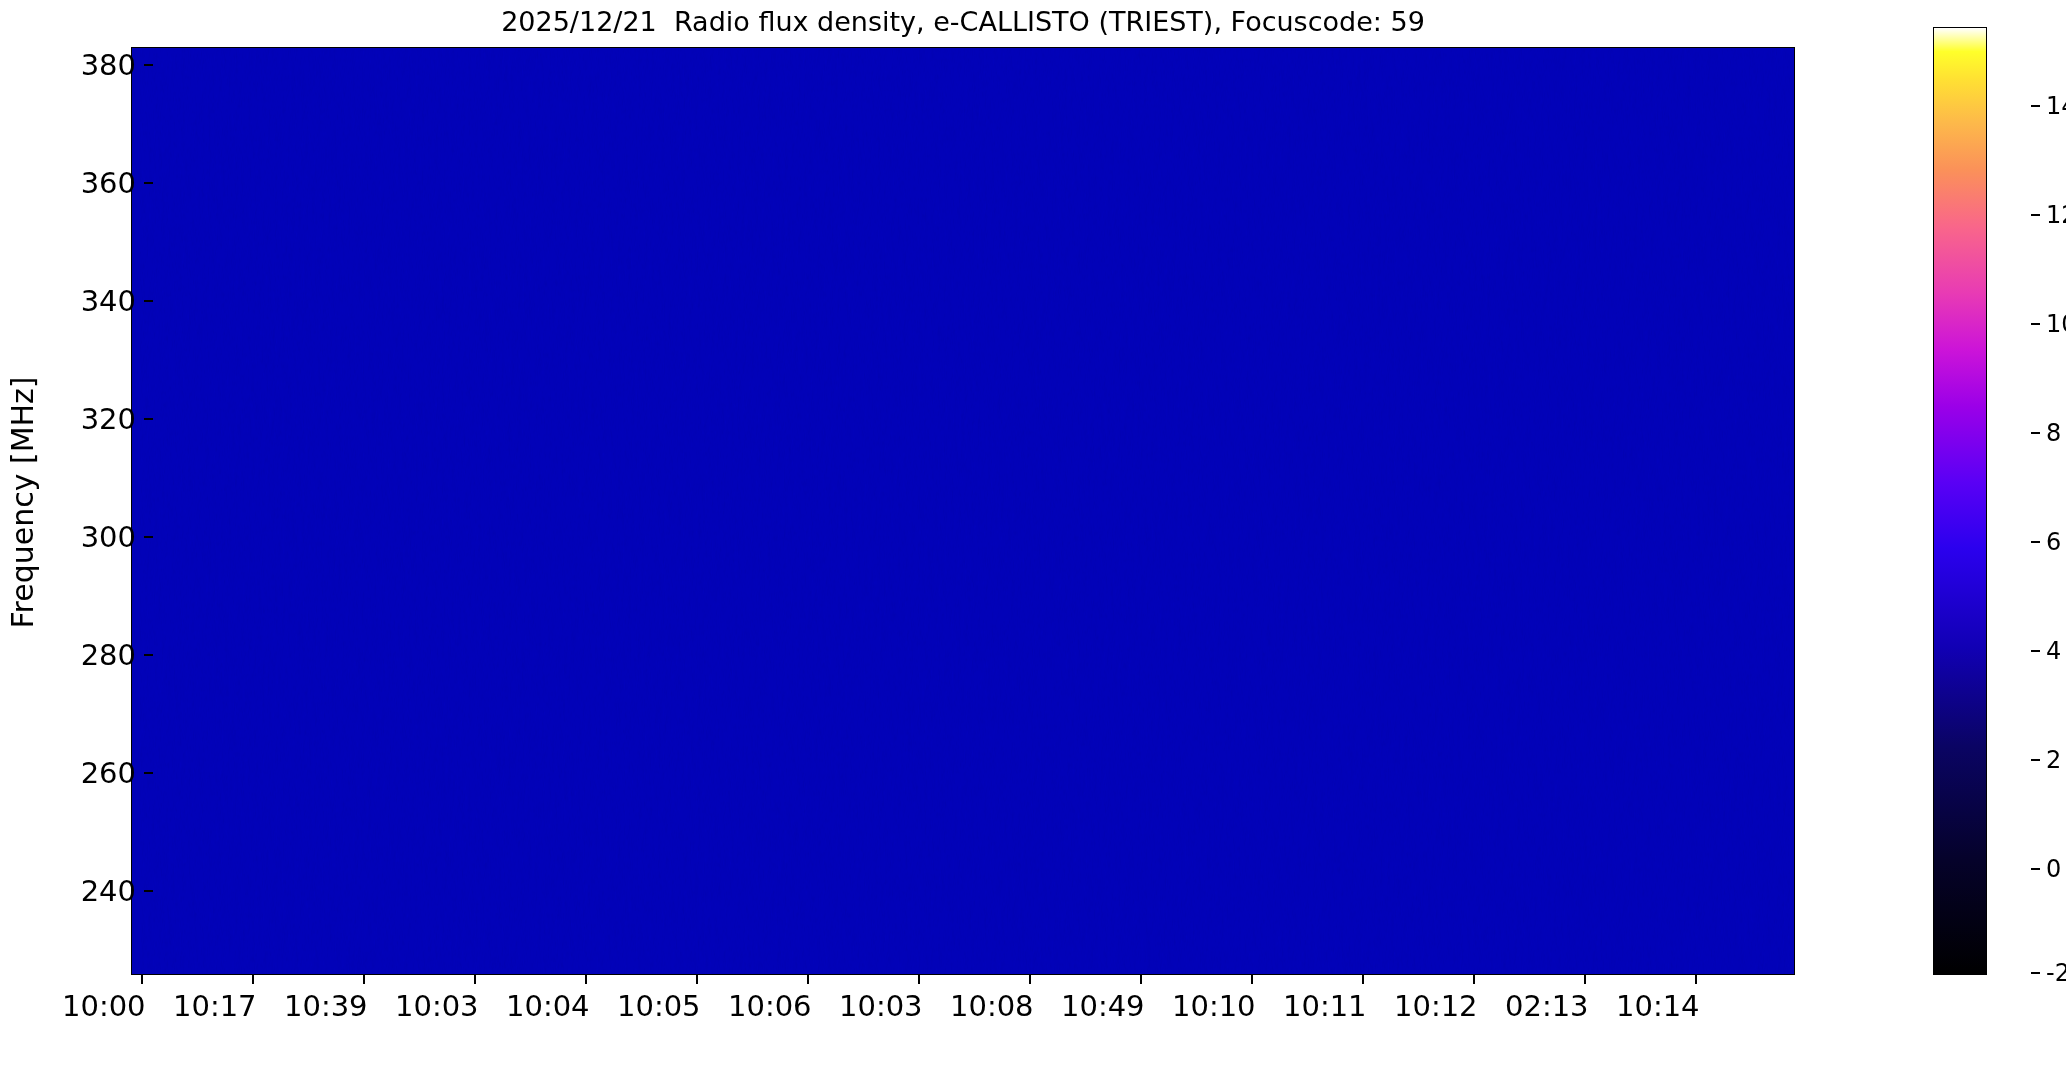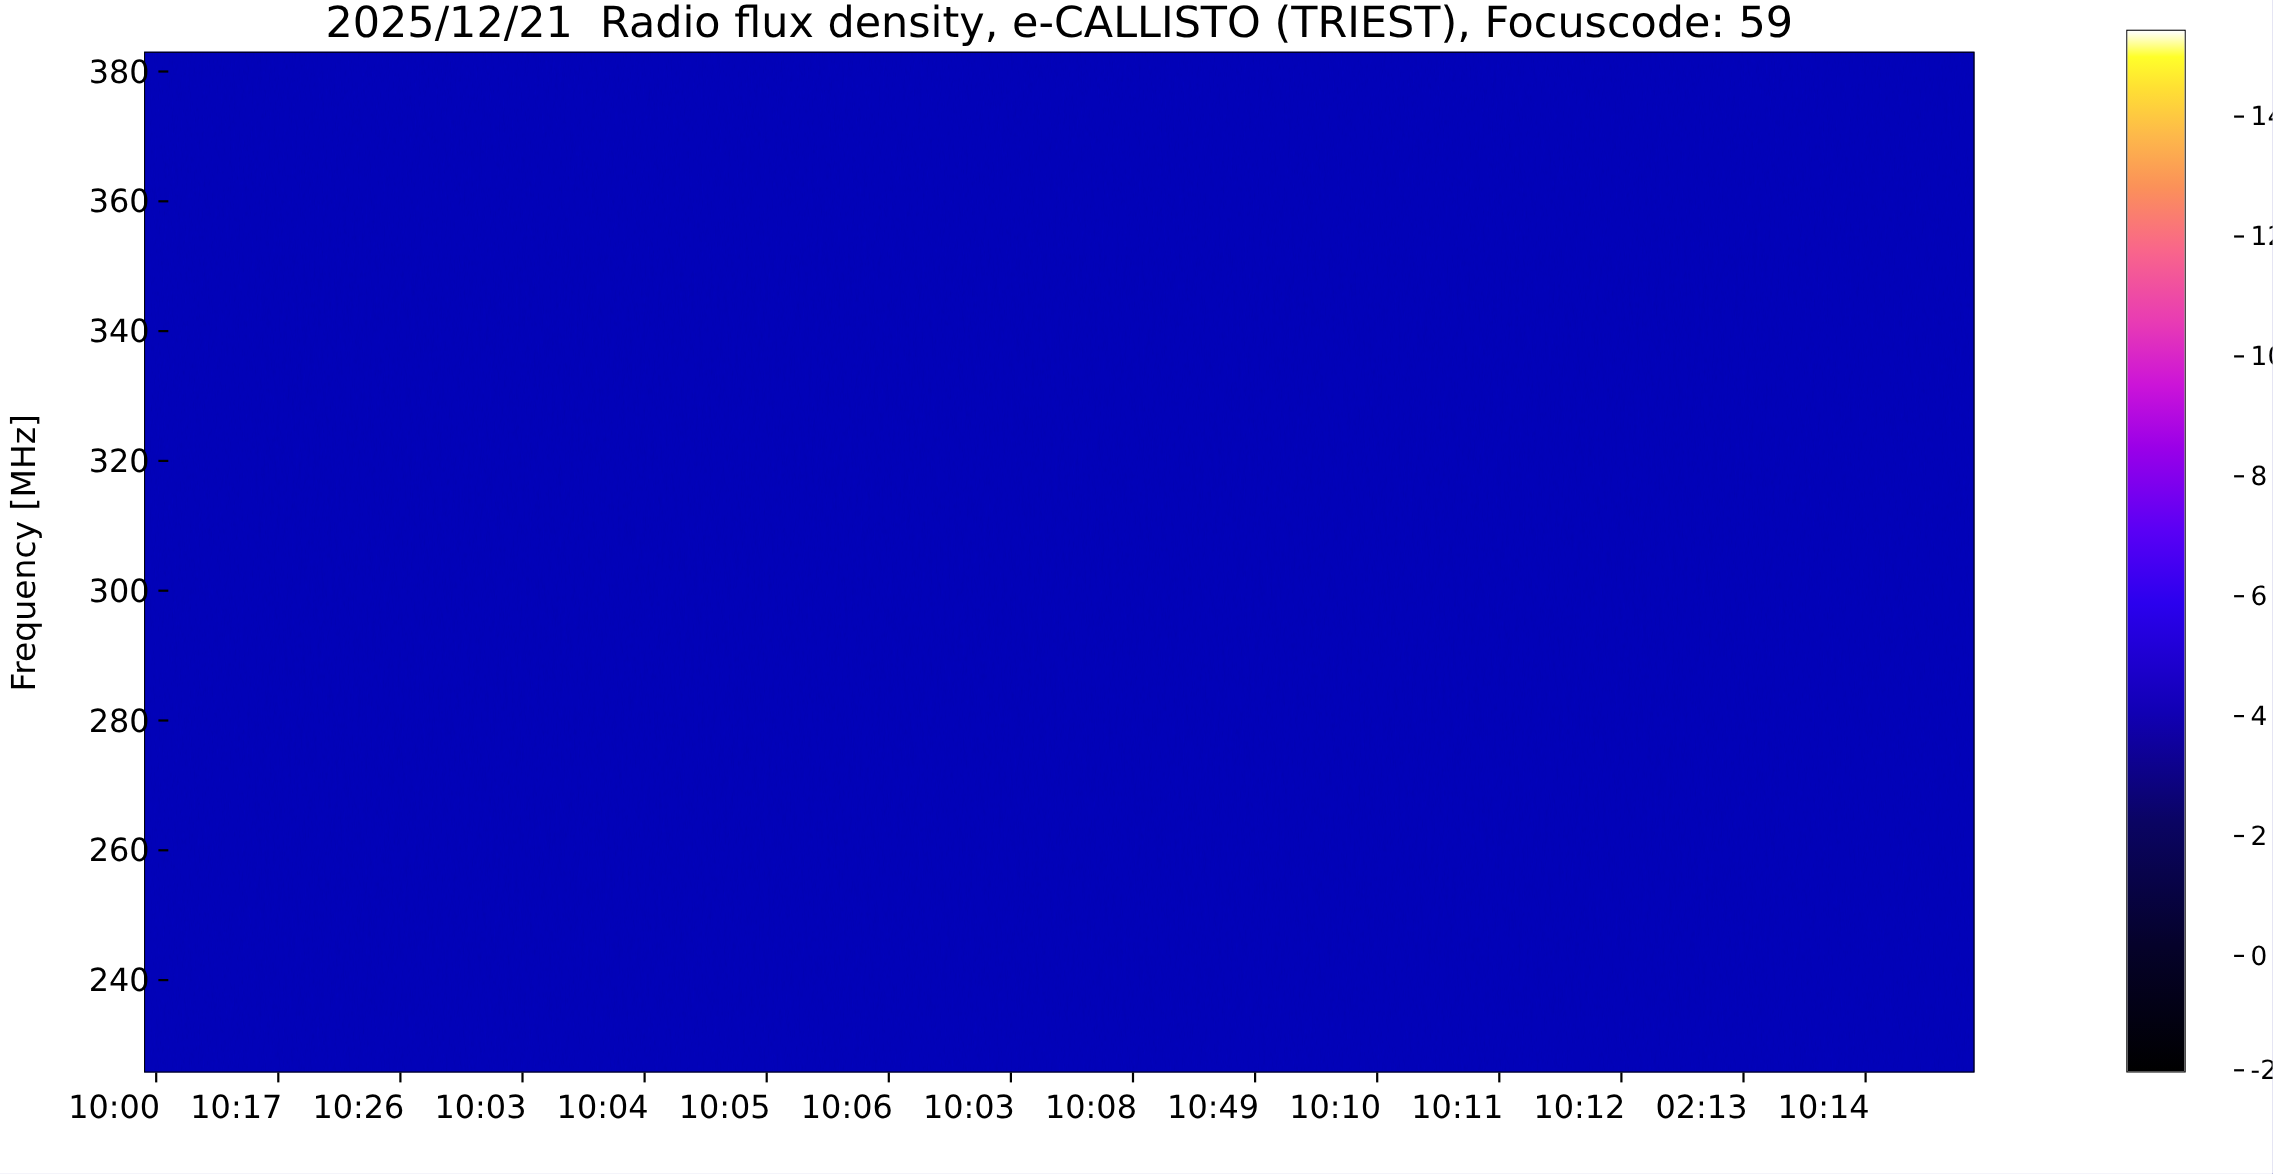--- a/index.html
+++ b/index.html
@@ -27,21 +27,21 @@
 
   
   #chart-title {
     position: absolute;
     left: 131px;
     top: 2px;
     width: 1664px;
     height: 40px;
     line-height: 40px;
     text-align: center;
-    font-size: 39px;
+    font-size: 27px;
     color: #000000;
     white-space: pre;
   }
 
   
   #plot-axes {
     position: absolute;
     left: 131px;
     top: 47px;
     width: 1664px;
@@ -274,21 +274,21 @@
     <div class="x-tick" style="left:11px;">
       <span class="tickmark"></span>
       <span class="ticklabel">10:00</span>
     </div>
     <div class="x-tick" style="left:122px;">
       <span class="tickmark"></span>
       <span class="ticklabel">10:17</span>
     </div>
     <div class="x-tick" style="left:233px;">
       <span class="tickmark"></span>
-      <span class="ticklabel">10:26</span>
+      <span class="ticklabel">10:39</span>
     </div>
     <div class="x-tick" style="left:344px;">
       <span class="tickmark"></span>
       <span class="ticklabel">10:03</span>
     </div>
     <div class="x-tick" style="left:455px;">
       <span class="tickmark"></span>
       <span class="ticklabel">10:04</span>
     </div>
     <div class="x-tick" style="left:566px;">

